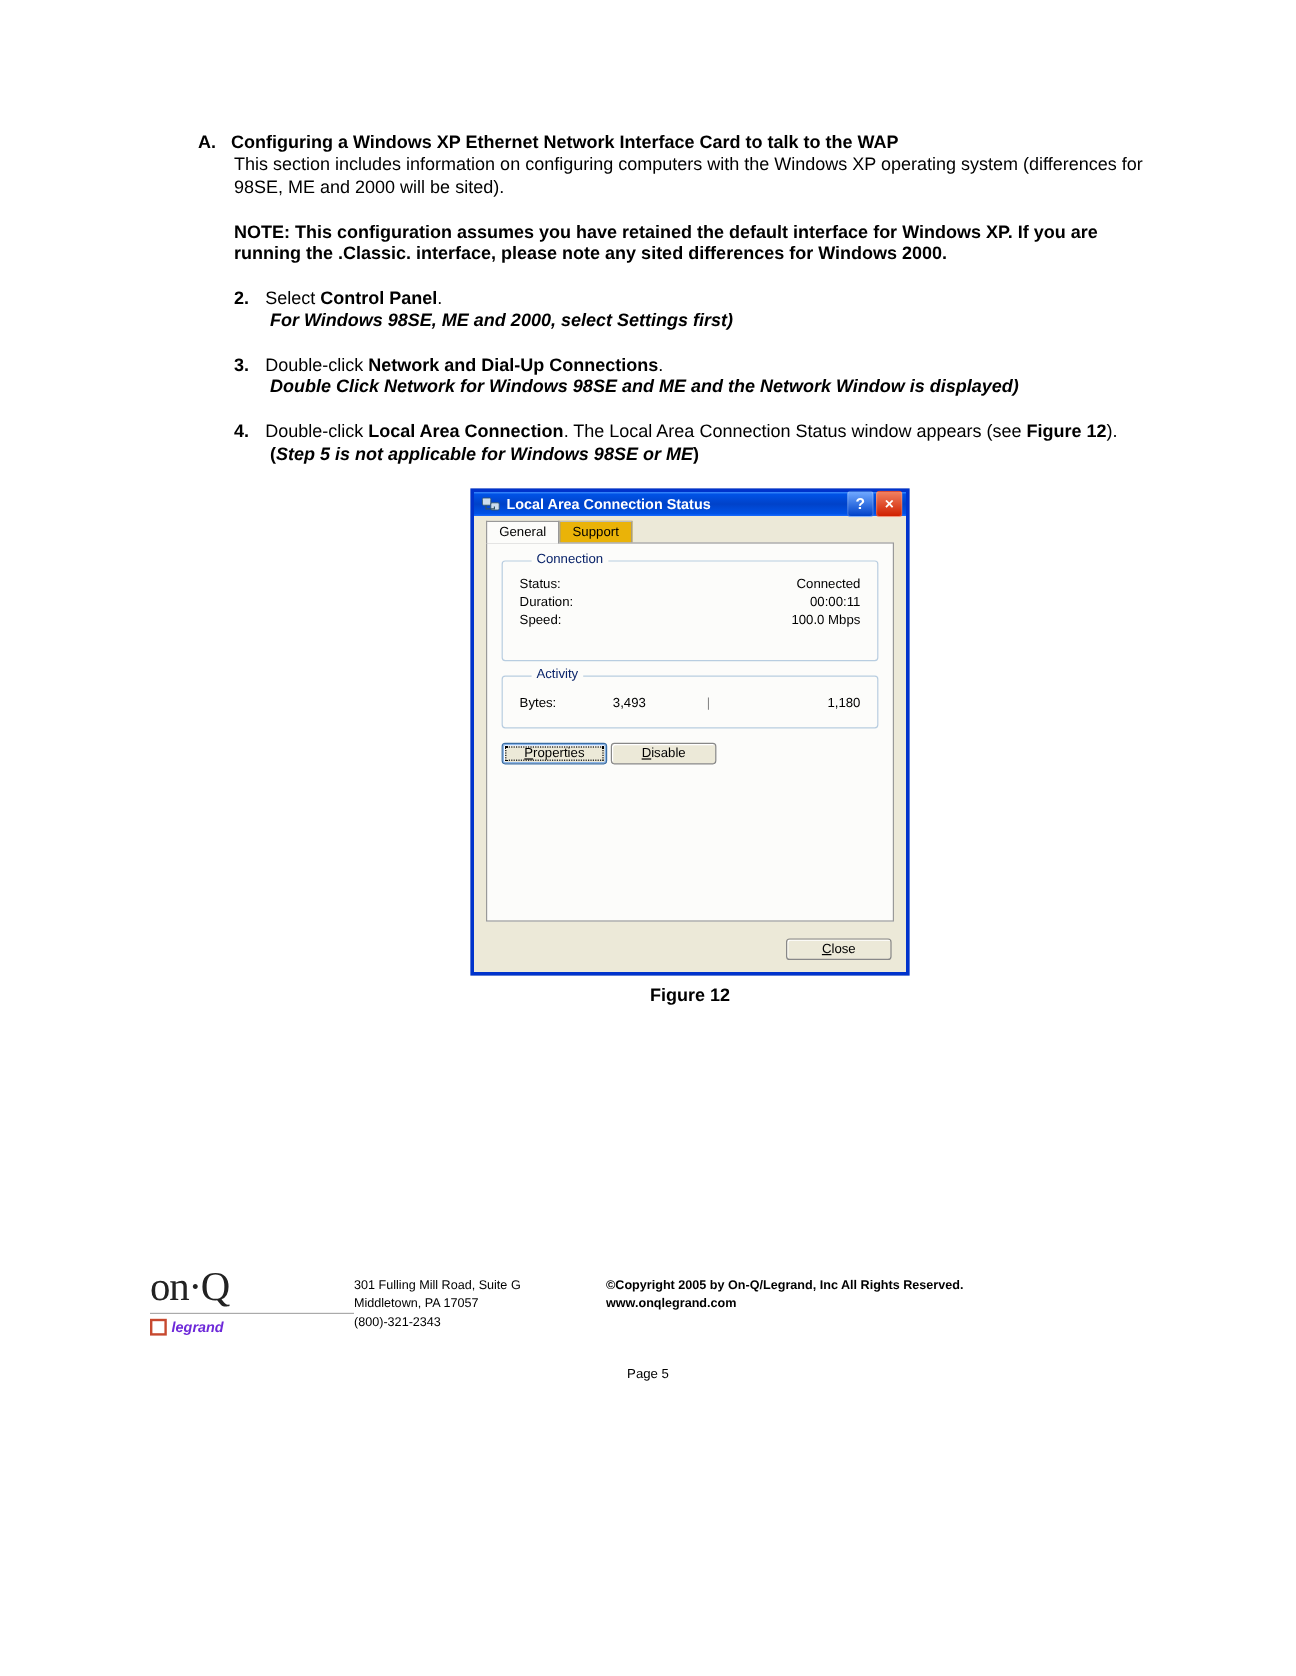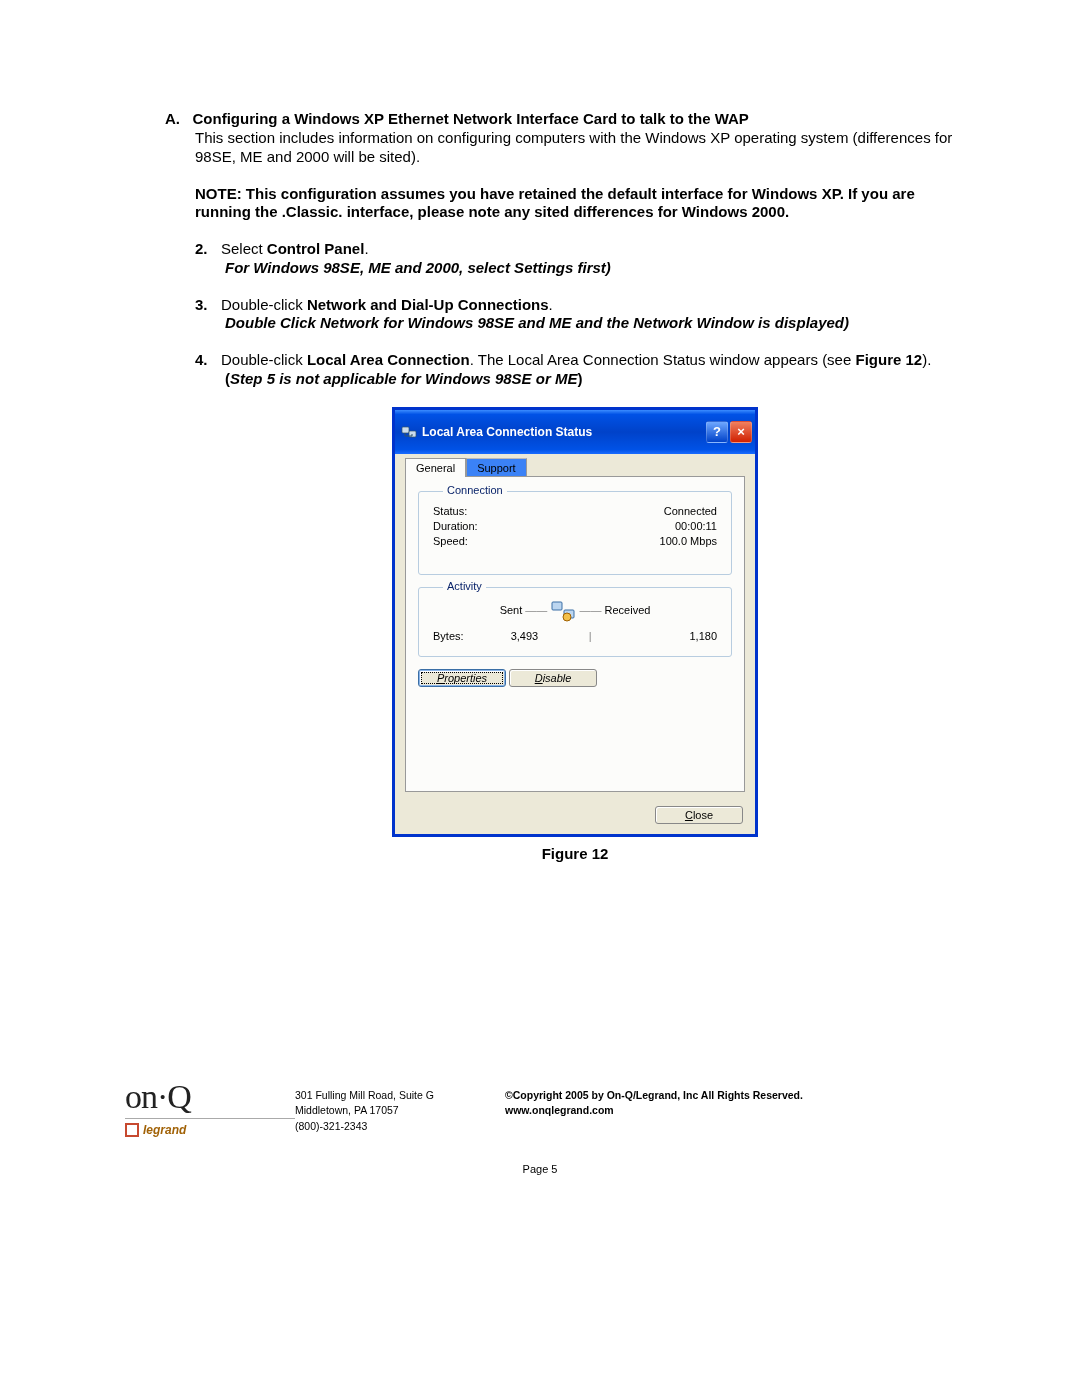--- a/index.html
+++ b/index.html
@@ -59,21 +59,21 @@
     display: inline-block;
     width: 360px;
     border: 3px solid #0033cc;
     background: #ece9d8;
     text-align: left;
     font-family: Tahoma, Arial, sans-serif;
     font-size: 11px;
     color: #000;
   }
   .xp-titlebar {
-    height: 44px;
+    height: 20px;
     background: linear-gradient(to bottom,#3a8cff 0%,#0052e6 10%,#0042c9 50%,#0052e6 90%,#1a6cff 100%);
     display: flex;
     align-items: center;
     padding: 0 3px 0 6px;
     color: #fff;
     font-weight: bold;
     font-size: 12px;
   }
   .xp-title-icon {
     width: 16px; height: 16px;
@@ -109,21 +109,21 @@
     border: 1px solid #999;
     border-bottom: none;
     font-size: 11px;
     position: relative;
   }
   .xp-tab.active {
     background: #fcfcfa;
     z-index: 2;
   }
   .xp-tab.inactive {
-    background: #3b82f6;
+    background: #eab308;
     border-top-color:#bbb;
   }
   .xp-tabpanel {
     border: 1px solid #999;
     background: #fcfcfa;
     padding: 14px 12px 10px 12px;
     min-height: 290px;
     position: relative;
   }
   .xp-group {
@@ -169,21 +169,21 @@
     font-family: Tahoma, Arial, sans-serif;
     text-align: center;
     box-shadow: inset 1px 1px 0 #fff;
   }
   .xp-btn.default {
     outline: 1px dotted #000;
     outline-offset: -4px;
     border: 1px solid #3a6ea5;
     box-shadow: 0 0 0 1px #8ab4e8 inset, inset 2px 2px 0 #fff;
   }
-  .btn-row { margin-top: 4px; font-style: italic; }
+  .btn-row { margin-top: 4px; }
   .btn-row-right { text-align: right; margin-top: 14px; padding: 0 2px 0 0;}
 
   .caption {
     text-align: center;
     font-weight: bold;
     margin: 8px 0 0 0;
   }
 
   
   .footer {
@@ -203,21 +203,21 @@
     font-family: Georgia, 'Times New Roman', serif;
     font-size: 34px;
     letter-spacing: -1px;
     color: #222;
     line-height: 0.9;
   }
   .legrand {
     margin-top: 6px;
     border-top: 1px solid #aaa;
     padding-top: 4px;
-    color: #a16207;
+    color: #6d28d9;
     font-weight: bold;
     font-size: 12px;
     font-style: italic;
     display: flex;
     align-items: center;
     gap: 4px;
   }
   .legrand-sq {
     width: 10px; height: 10px;
     border: 2px solid #c7492f;
@@ -299,33 +299,20 @@
                   <span>00:00:11</span>
                 </div>
               <div class="kv-row">
                   <span>Speed:</span>
                   <span>100.0 Mbps</span>
                 </div>
               <div style="height:14px"></div>
             </div>
             <div class="xp-group">
               <span class="xp-group-legend">Activity</span>
-              <div class="activity-mid">
-                <span>Sent</span>
-                <span class="dash"> —— </span>
-                <span class="act-icon">
-                  <svg viewBox="0 0 26 22" width="26" height="22">
-                    <rect x="2" y="2" width="10" height="8" rx="1" fill="#bcd6f0" stroke="#3a6ea5"></rect>
-                    <rect x="14" y="10" width="10" height="8" rx="1" fill="#bcd6f0" stroke="#3a6ea5"></rect>
-                    <circle cx="17" cy="17" r="4" fill="#f3c04a" stroke="#a06000"></circle>
-                  </svg>
-                </span>
-                <span class="dash"> —— </span>
-                <span>Received</span>
-              </div>
               <div class="kv-row" style="margin:6px 4px 4px 4px;">
                 <span>Bytes:</span>
                 <span style="flex:1;text-align:center">3,493</span>
                 <span style="width:10px;text-align:center;color:#888">|</span>
                 <span style="flex:1;text-align:right">1,180</span>
               </div>
             </div>
             <div class="btn-row">
               <span class="xp-btn default"><u class="hot">P</u><span>roperties</span></span>
               <span class="xp-btn"><u class="hot">D</u><span>isable</span></span>

